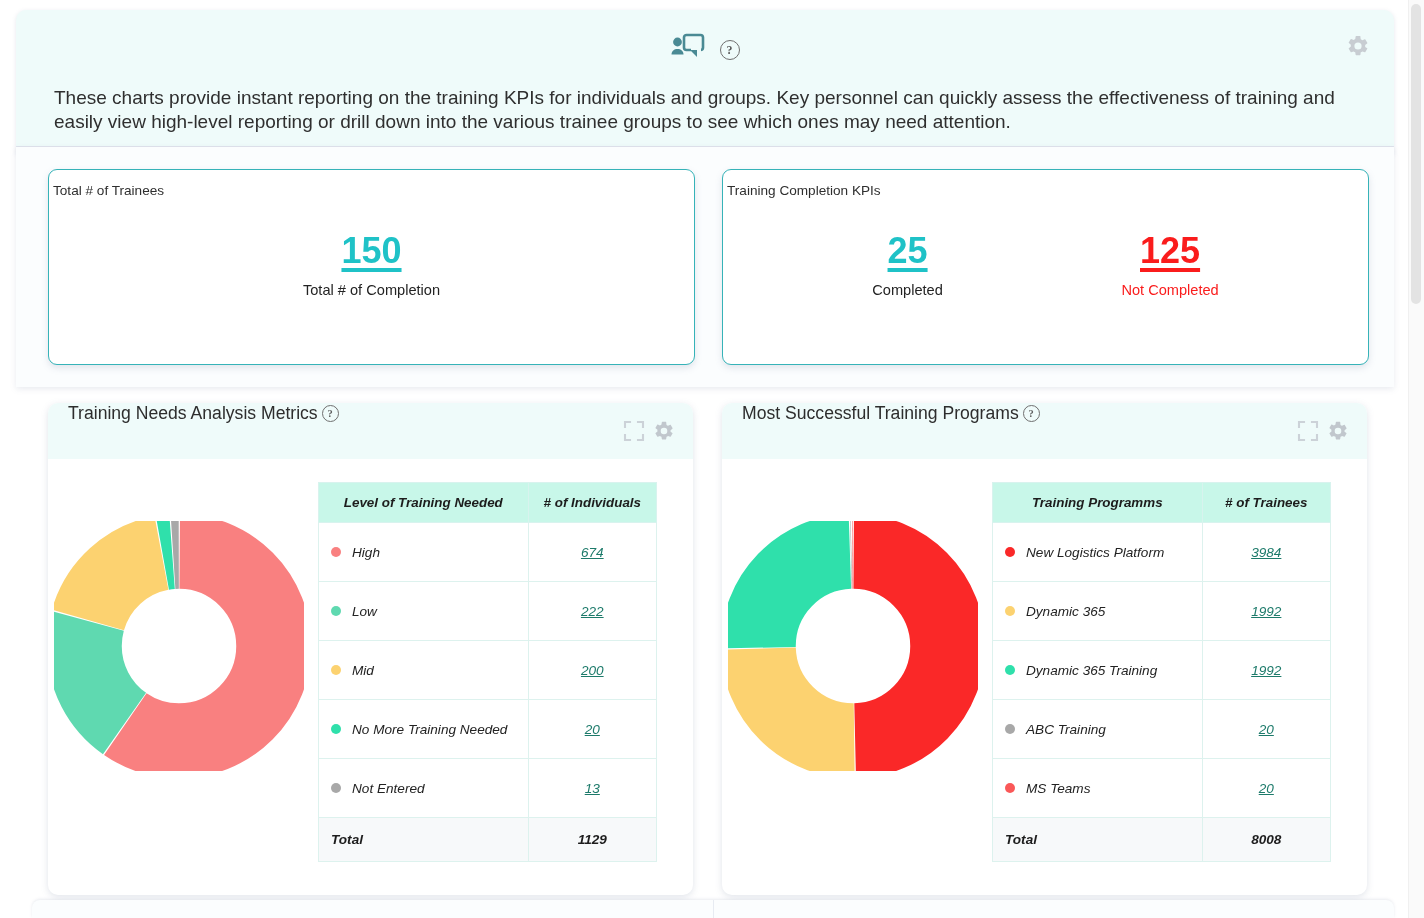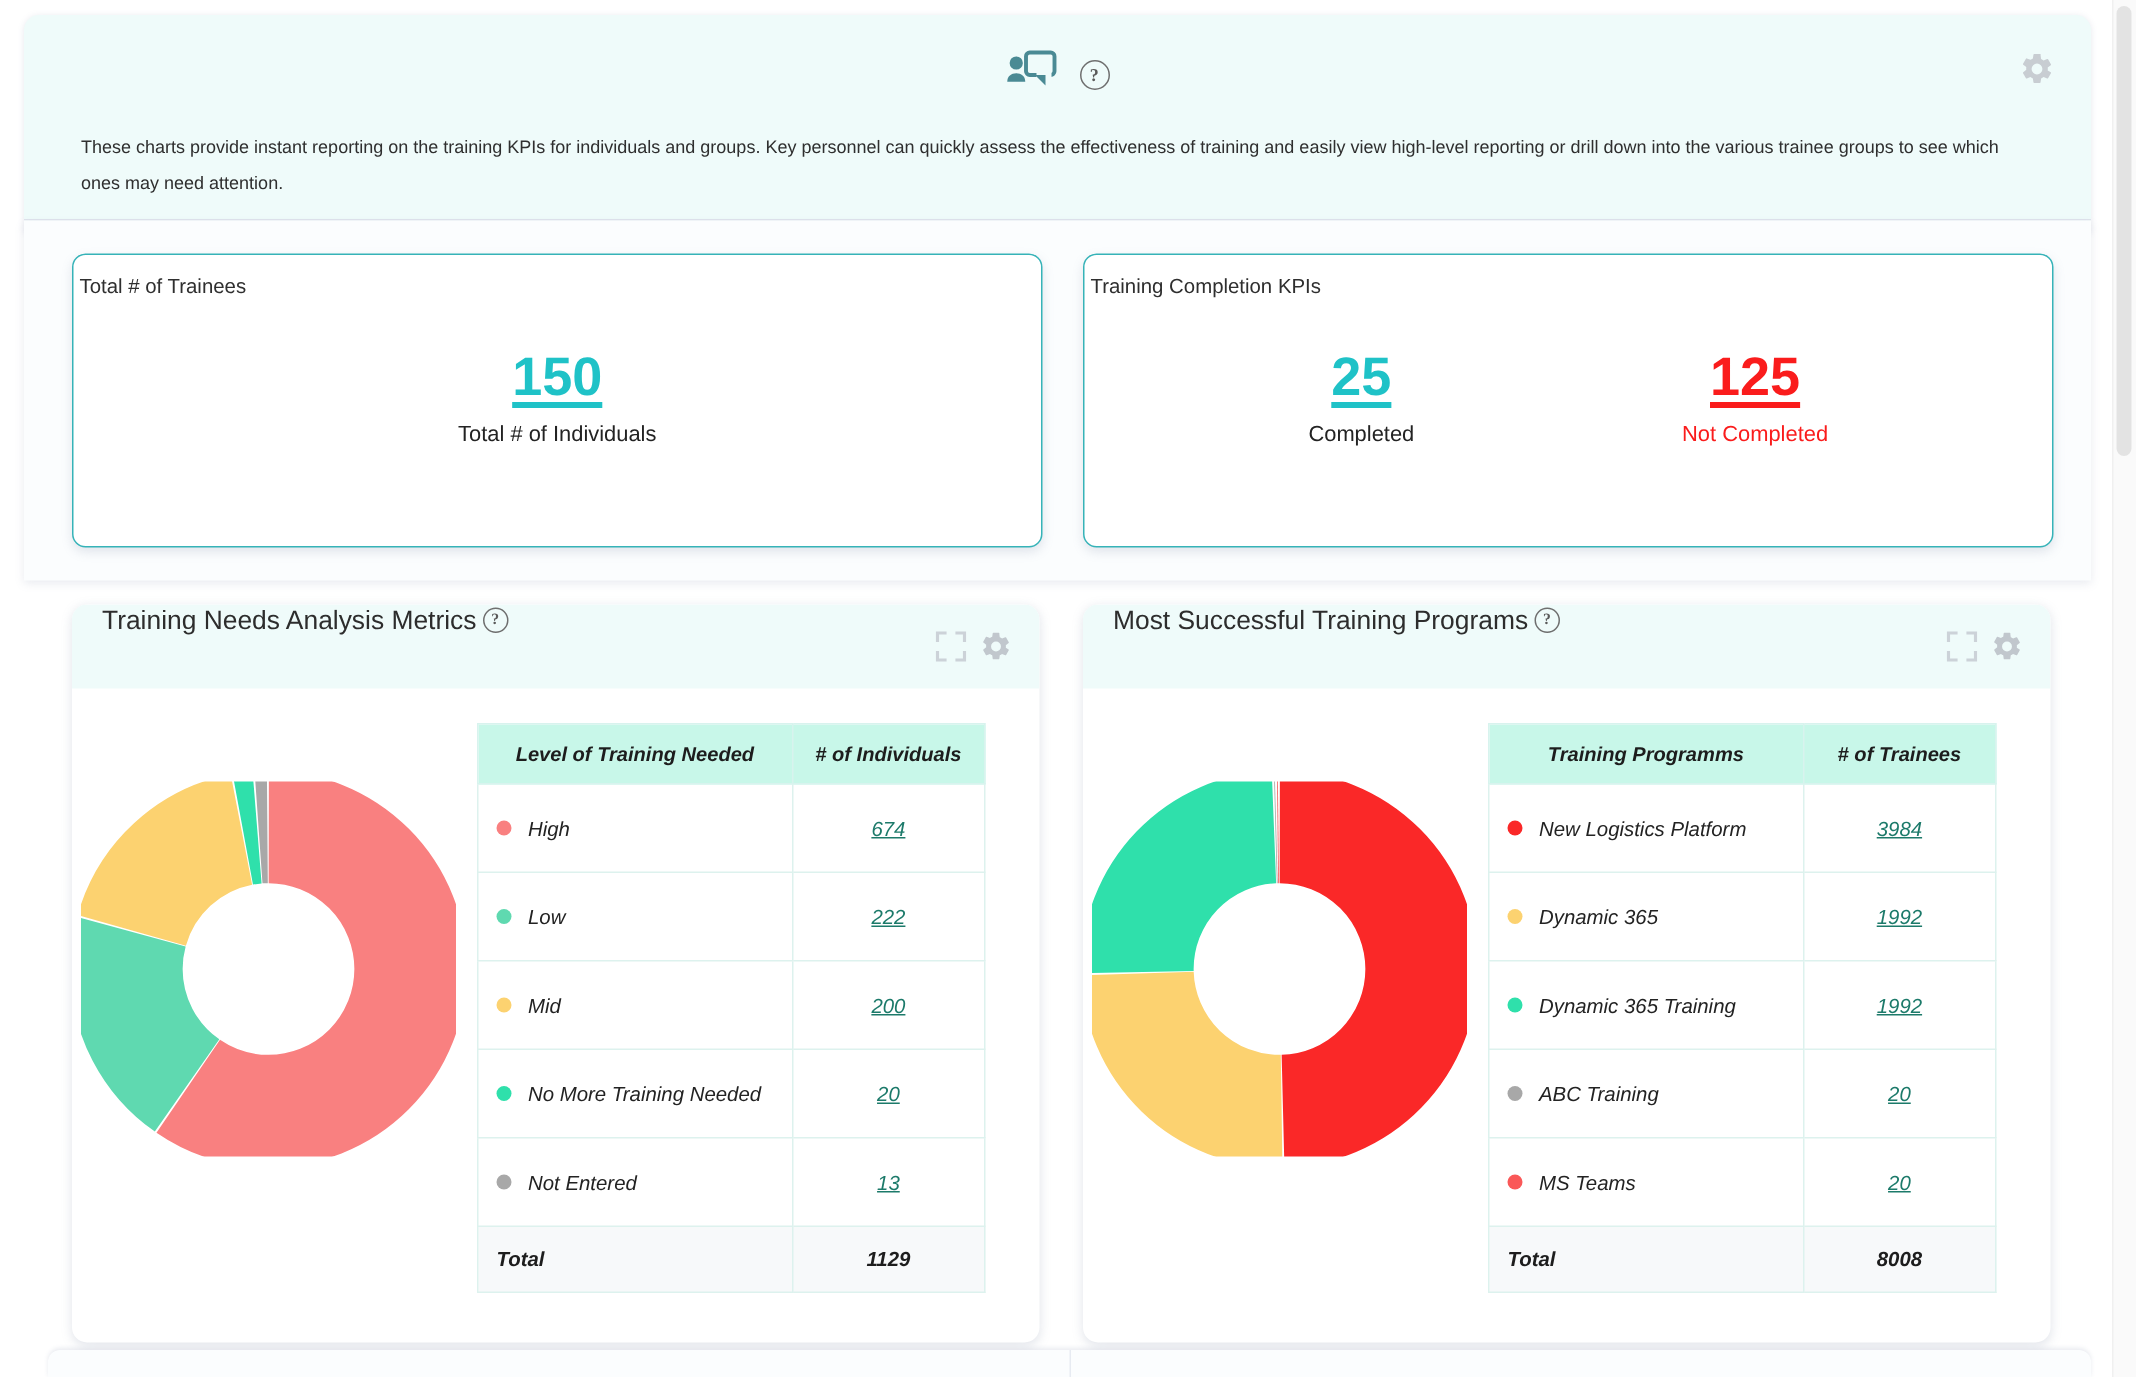--- a/index.html
+++ b/index.html
@@ -52,21 +52,21 @@
   }
   .help-badge.sm {
     width: 17px; height: 17px; font-size: 10.5px; margin-top: 2px; border-width: 1.2px;
   }
   .gear-top {
     position: absolute; right: 24px; top: 24px;
     width: 24px; height: 24px; cursor: pointer;
   }
   .header-desc {
     padding: 0 36px 20px 38px;
-    font-size: 12px;
+    font-size: 19px;
     line-height: 24px;
     color: #2f2f2f;
   }
   .header-rule {
     position: absolute; left: 16px; top: 146px; width: 1378px; height: 1px;
     background: #dfe3ec;
   }
 
   
   .kpi-band {
@@ -230,21 +230,21 @@
   </div>
   <div class="header-rule"></div>
 
   <div class="kpi-band">
 
     <div class="kpi-card left">
       <div class="kpi-card-title">Total # of Trainees</div>
       <div class="kpi-values">
         <div class="kpi-item">
           <div class="kpi-num teal">150</div>
-          <div class="kpi-label dark">Total # of Individuals</div>
+          <div class="kpi-label dark">Total # of Completion</div>
         </div>
       </div>
     </div>
 
     <div class="kpi-card right">
       <div class="kpi-card-title">Training Completion KPIs</div>
       <div class="kpi-values two">
         <div class="kpi-item">
           <div class="kpi-num teal">25</div>
           <div class="kpi-label dark">Completed</div>

